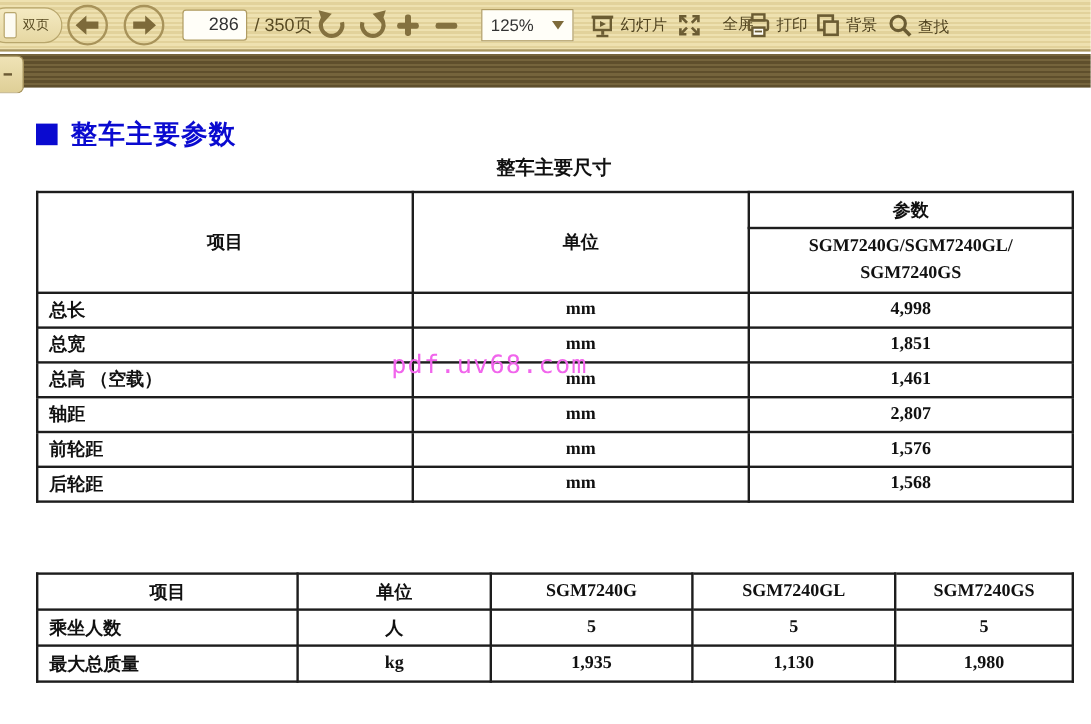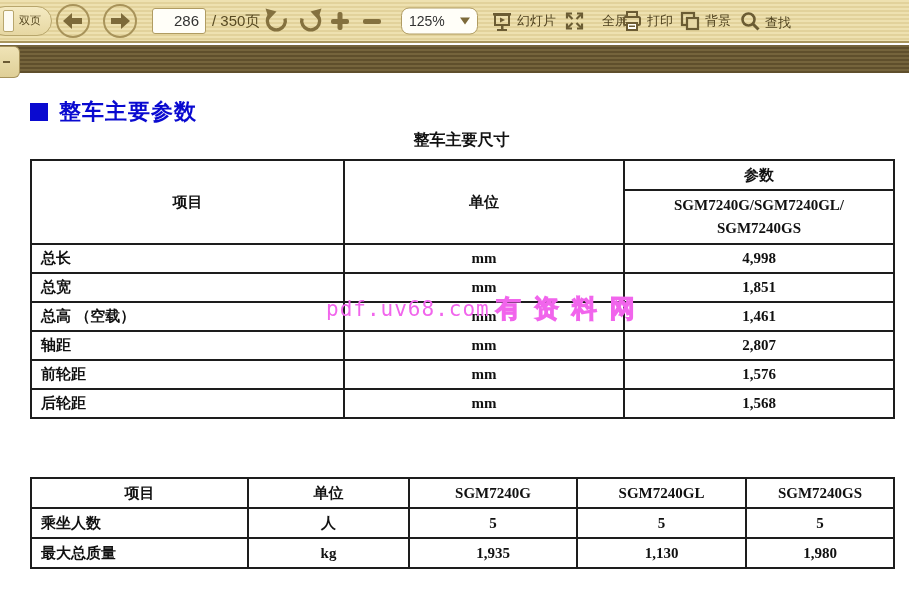--- a/index.html
+++ b/index.html
@@ -29,21 +29,21 @@
   .page-input {
     position:absolute; top:50%; transform:translateY(-50%);
     width:54px; height:26px; background:#fffef8; border:1px solid #b09c62; border-radius:3px;
     text-align:right; padding-right:6px; font-size:15px; color:#333;
     font-family:"Liberation Sans", sans-serif;
   }
   .page-total { font-size:15px; color:#584a22; }
   .icon-btn { cursor:pointer; }
   .zoom-select {
     position:absolute; top:50%; transform:translateY(-50%);
-    width:77px; height:27px; background:#fffef8; border:1px solid #b09c62; border-radius:8px;
+    width:77px; height:27px; background:#fffef8; border:1px solid #b09c62; border-radius:0;
     display:flex; align-items:center; justify-content:space-between;
     padding:0 7px; font-size:14px; color:#333; cursor:pointer;
   }
   .caret { width:0; height:0; border-left:5px solid transparent; border-right:5px solid transparent; border-top:7px solid #7d6a3a; }
   .tool-group { display:flex; align-items:center; gap:4px; cursor:pointer; }
   .tool-label { font-size:13px; color:#4f421f; }
 
   
   .subbar {
     position:absolute; left:0; top:45px; width:909px; height:28px;
@@ -308,17 +308,16 @@
         <td class="num">kg</td>
         <td class="num">1,935</td>
         <td class="num">1,130</td>
         <td class="num">1,980</td>
       </tr>
     </tbody>
       </table>
 
     <div class="watermark">
       <span class="wm-url">pdf.uv68.com</span>
-      <span class="wm-cn">有资料网</span>
     </div>
 
   </div>
 </div>
 
 </body></html>

